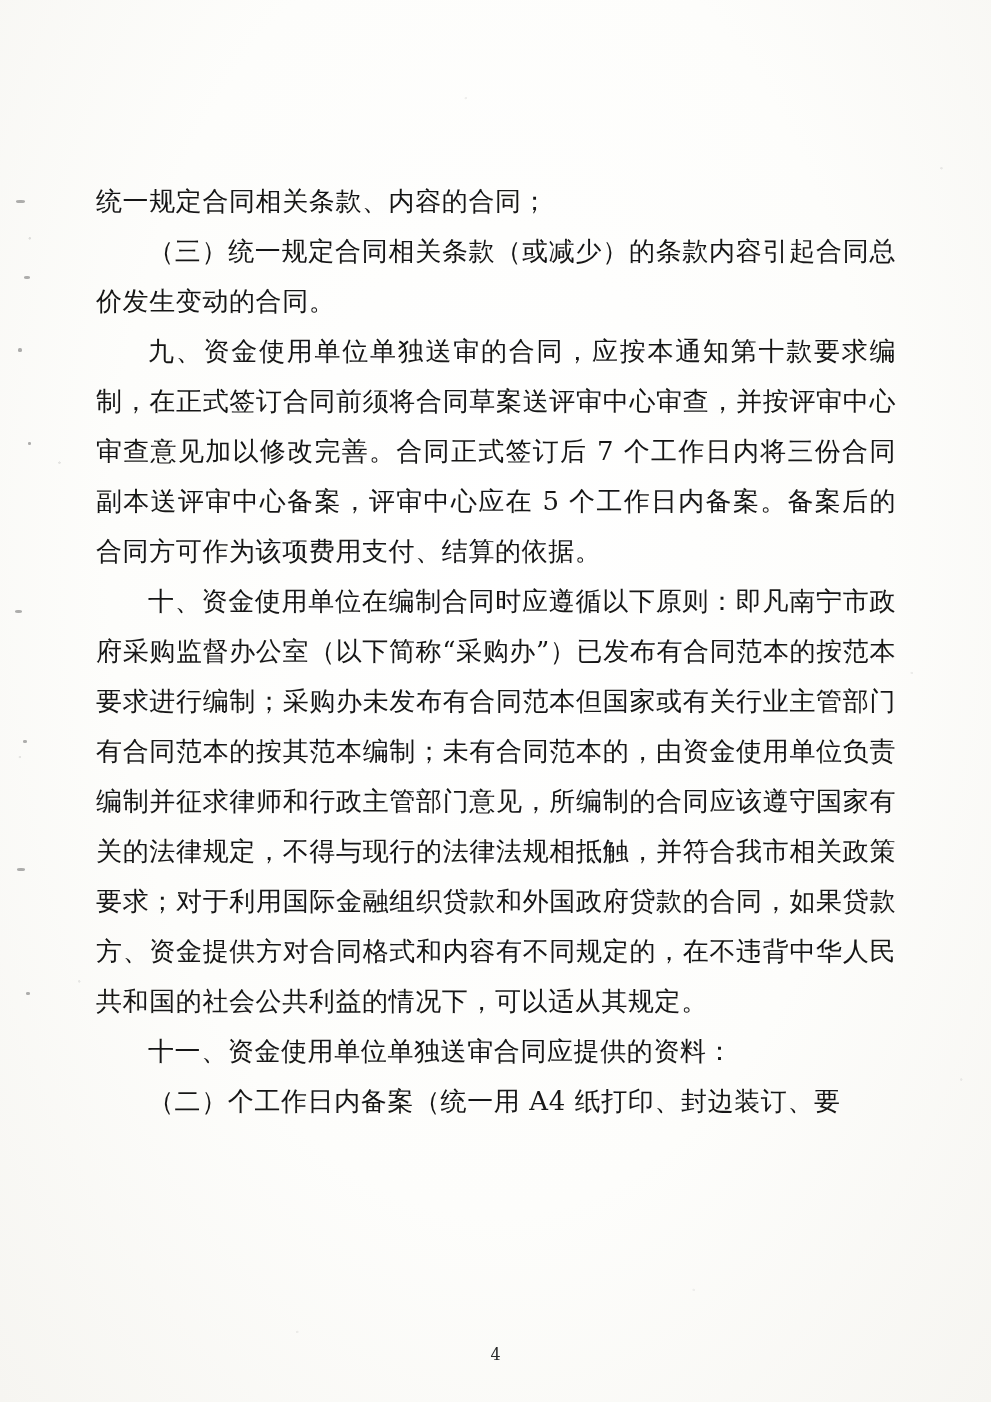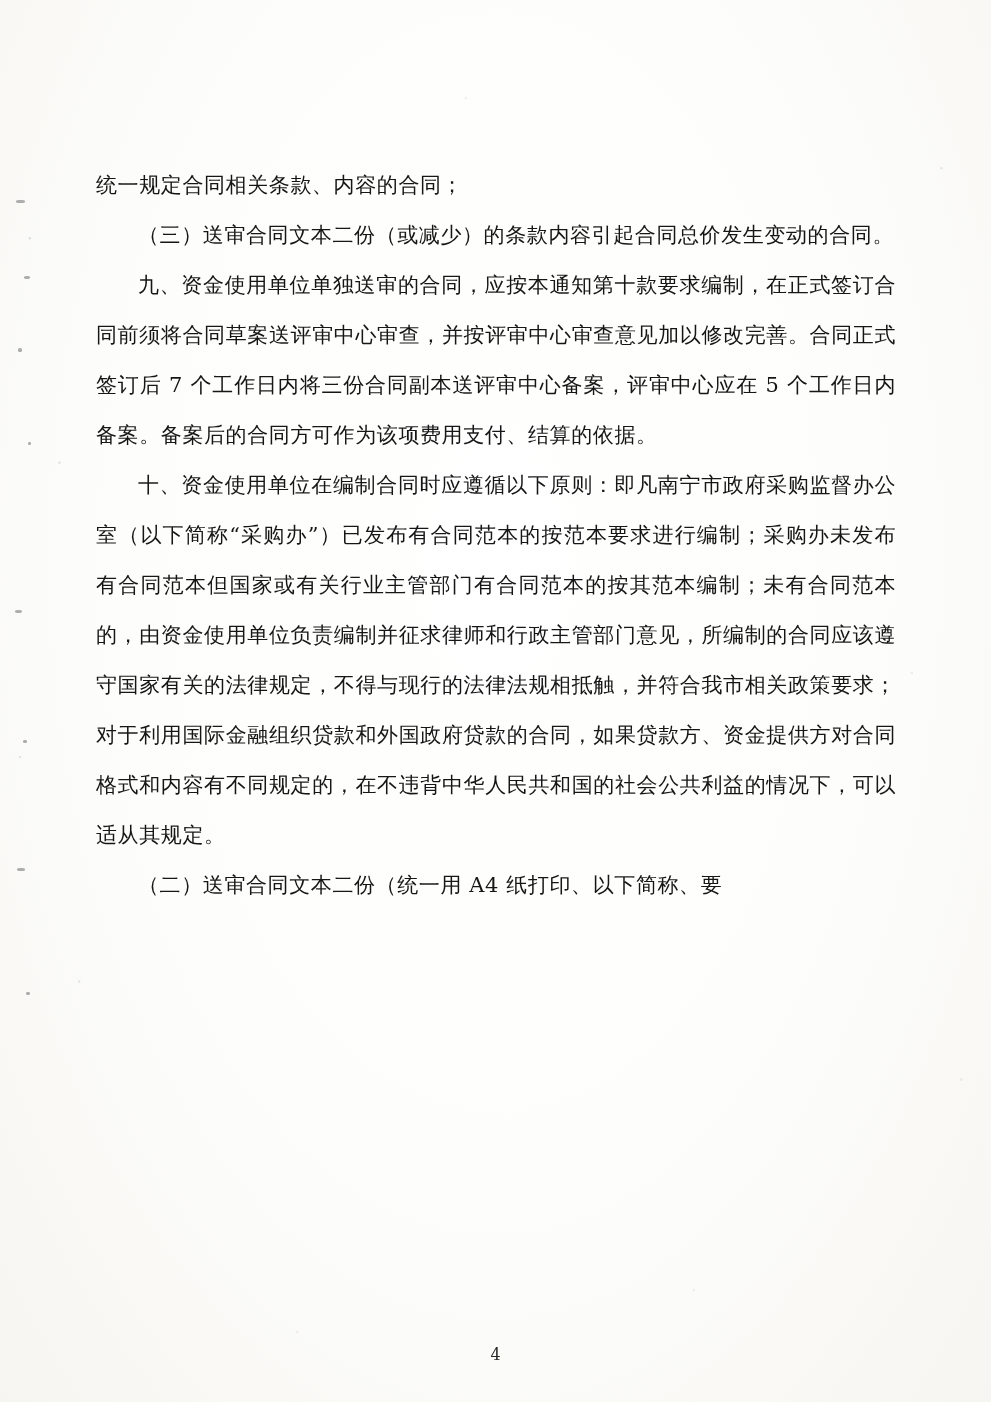--- a/index.html
+++ b/index.html
@@ -53,24 +53,24 @@
   .edge-marks i {
     position: absolute;
     display: block;
     background: #6e6e6e;
     border-radius: 40%;
   }
 
   .doc-body {
     position: absolute;
     left: 96px;
-    top: 160px;
+    top: 176px;
     width: 800px;
     color: #161616;
-    font-size: 21px;
+    font-size: 26px;
     line-height: 50px;
     letter-spacing: .6px;
     text-align: justify;
     text-justify: inter-character;
   }
 
   p.para {
     margin: 0 0 0 0;
     text-indent: 2em;
     white-space: normal;
@@ -103,21 +103,22 @@
     <i style="left:4px;  top:168px; width:4px; height:4px;"></i>
     <i style="left:14px; top:262px; width:3px; height:3px;"></i>
     <i style="left:1px;  top:430px; width:7px; height:3px;"></i>
     <i style="left:9px;  top:560px; width:4px; height:3px;"></i>
     <i style="left:3px;  top:688px; width:8px; height:3px;"></i>
     <i style="left:12px; top:812px; width:4px; height:3px;"></i>
   </div>
 
   <div class="doc-body">
     <p class="para noindent">统一规定合同相关条款、内容的合同；</p>
-    <p class="para">（三）送审合同文本二份（或减少）的条款内容引起合同总价发生变动的合同。</p>
+    <p class="para">（三）统一规定合同相关条款（或减少）的条款内容引起合同总价发生变动的合同。</p>
     <p class="para">九、资金使用单位单独送审的合同，应按本通知第十款要求编制，在正式签订合同前须将合同草案送评审中心审查，并按评审中心审查意见加以修改完善。合同正式签订后 7 个工作日内将三份合同副本送评审中心备案，评审中心应在 5 个工作日内备案。备案后的合同方可作为该项费用支付、结算的依据。</p>
     <p class="para">十、资金使用单位在编制合同时应遵循以下原则：即凡南宁市政府采购监督办公室（以下简称“采购办”）已发布有合同范本的按范本要求进行编制；采购办未发布有合同范本但国家或有关行业主管部门有合同范本的按其范本编制；未有合同范本的，由资金使用单位负责编制并征求律师和行政主管部门意见，所编制的合同应该遵守国家有关的法律规定，不得与现行的法律法规相抵触，并符合我市相关政策要求；对于利用国际金融组织贷款和外国政府贷款的合同，如果贷款方、资金提供方对合同格式和内容有不同规定的，在不违背中华人民共和国的社会公共利益的情况下，可以适从其规定。</p>
-    <p class="para">（二）送审合同文本二份（统一用 A4 纸打印、以下简称、要</p>
+    <p class="para">十一、资金使用单位单独送审合同应提供的资料：</p>
+    <p class="para">（二）个工作日内备案（统一用 A4 纸打印、封边装订、要</p>
   </div>
 
   <div class="page-number">4</div>
 
 </div>
 
 </body></html>

